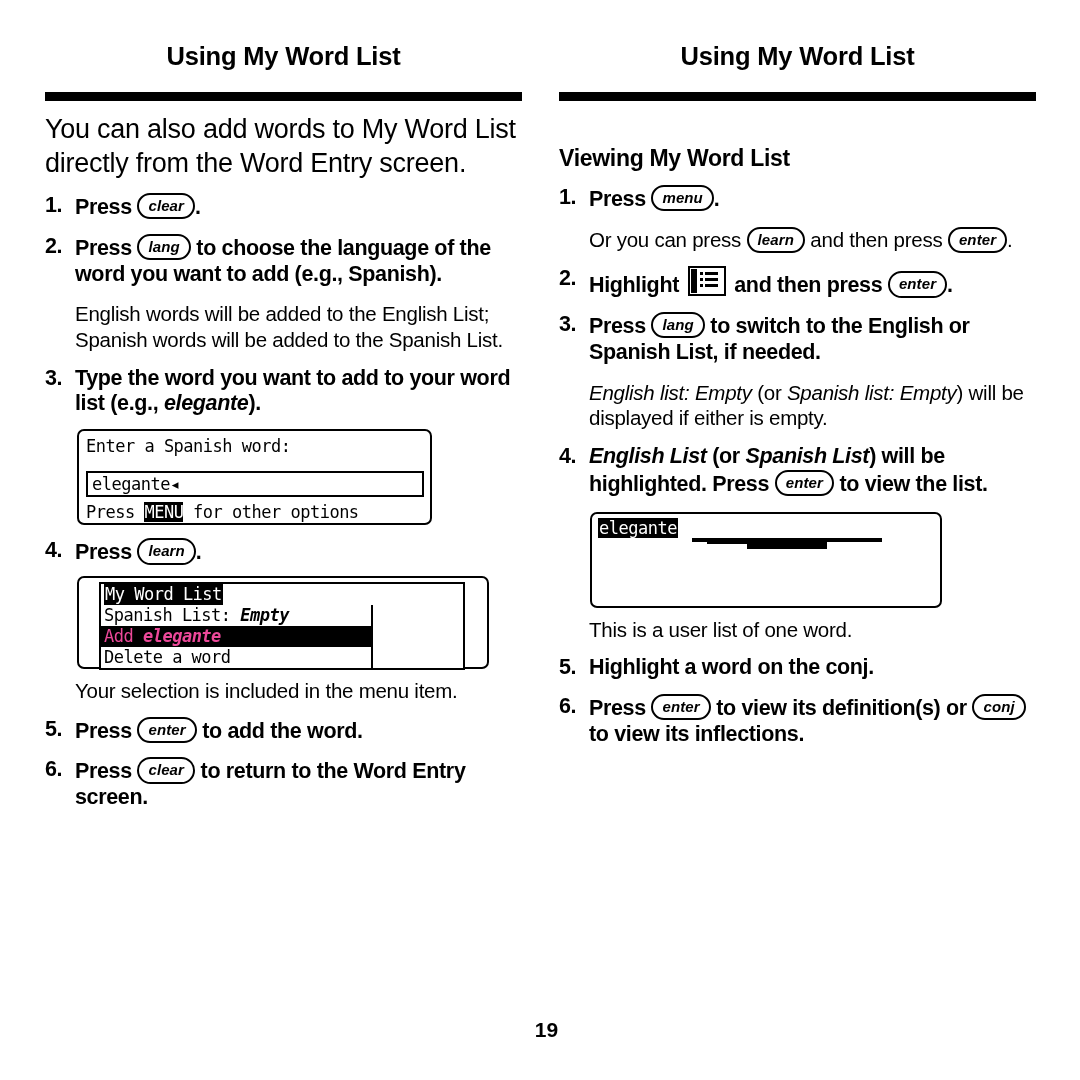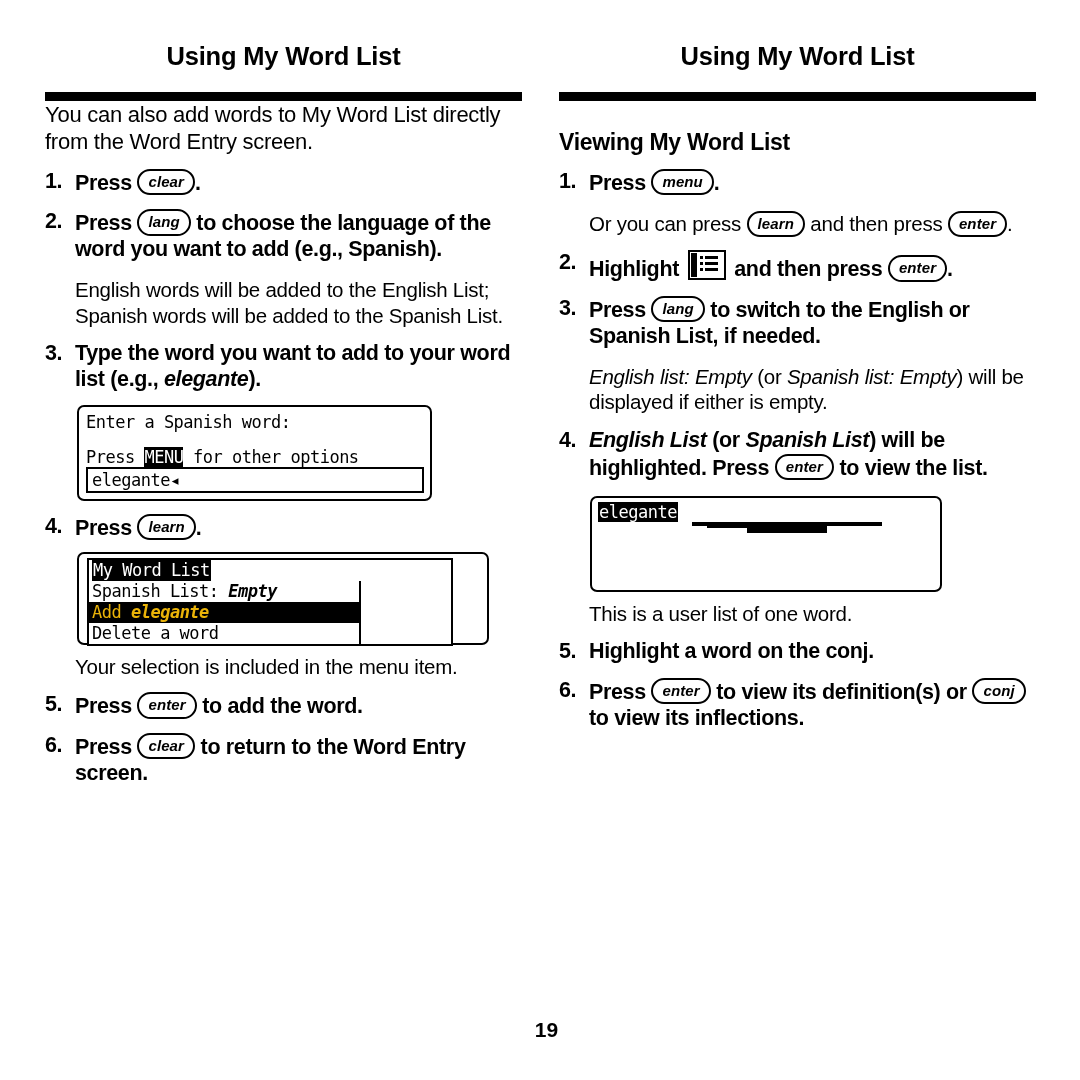--- a/index.html
+++ b/index.html
@@ -46,27 +46,27 @@
     width: 100%;
   }
 
   .sec-head {
     font-size: 23px;
     font-weight: bold;
     line-height: 1.18;
     letter-spacing: -0.3px;
     margin-top: 26px;
   }
-  .sec-head.tight { margin-top: 28px; }
+  .sec-head.tight { margin-top: 44px; }
 
   .body-text {
-    font-size: 22px;
+    font-size: 27px;
     line-height: 1.24;
     letter-spacing: -0.25px;
-    margin-top: 0;
+    margin-top: 12px;
   }
 
   .step {
     font-size: 21.5px;
     font-weight: bold;
     line-height: 1.2;
     letter-spacing: -0.35px;
     margin-top: 13px;
     display: flex;
     align-items: flex-start;
@@ -172,21 +172,21 @@
     padding: 1px 0 0 4px;
     box-sizing: border-box;
     margin-bottom: 5px;
   }
 
   
   #lcd-menu {
     margin: 10px 0 0 32px;
     width: 412px;
     height: 93px;
-    padding: 4px 5px 0 8px;
+    padding: 4px 5px 0 20px;
   }
   #lcd-menu .menu-box {
     width: 366px;
     border-left: 2.4px solid #000;
     border-right: 2.4px solid #000;
     border-top: 2.4px solid #000;
     border-bottom: 2.4px solid #000;
     box-sizing: border-box;
     background: #fff;
   }
@@ -208,21 +208,21 @@
     background: #fff;
   }
   #lcd-menu .row.title .lbl {
     display: inline-block;
     background: #000;
     color: #fff;
     padding: 0 1px;
   }
   #lcd-menu .row.sel {
     background: #000;
-    color: #eab308;
+    color: #ec4899;
   }
   #lcd-menu .row.narrow { width: 272px; border-right: 2.4px solid #000; }
 
   
   #lcd-list {
     margin: 14px 0 0 31px;
     width: 352px;
     height: 96px;
     padding: 4px 6px 0 6px;
   }
@@ -301,22 +301,22 @@
     </div>
     <div class="sub">English words will be added to the English List; Spanish words will be added to the Spanish List.</div>
 
     <div class="step">
       <span class="num">3.</span>
       <span class="txt"><span>Type the word you want to add to your word list (e.g., </span><span class="bi">elegante</span><span>).</span></span>
     </div>
 
     <div class="lcd" id="lcd-word-entry">
       <div class="lcd-line prompt">Enter a Spanish word:</div>
+      <div class="lcd-line field">elegante◂</div>
       <div class="lcd-line"><span>Press </span><span class="inv">MENU</span><span> for other options</span></div>
-      <div class="lcd-line field">elegante◂</div>
     </div>
 
     <div class="step">
       <span class="num">4.</span>
       <span class="txt"><span>Press </span><span class="key">learn</span><span>.</span></span>
     </div>
 
     <div class="lcd" id="lcd-menu">
       <div class="menu-box">
         <div class="lcd-line row title">

